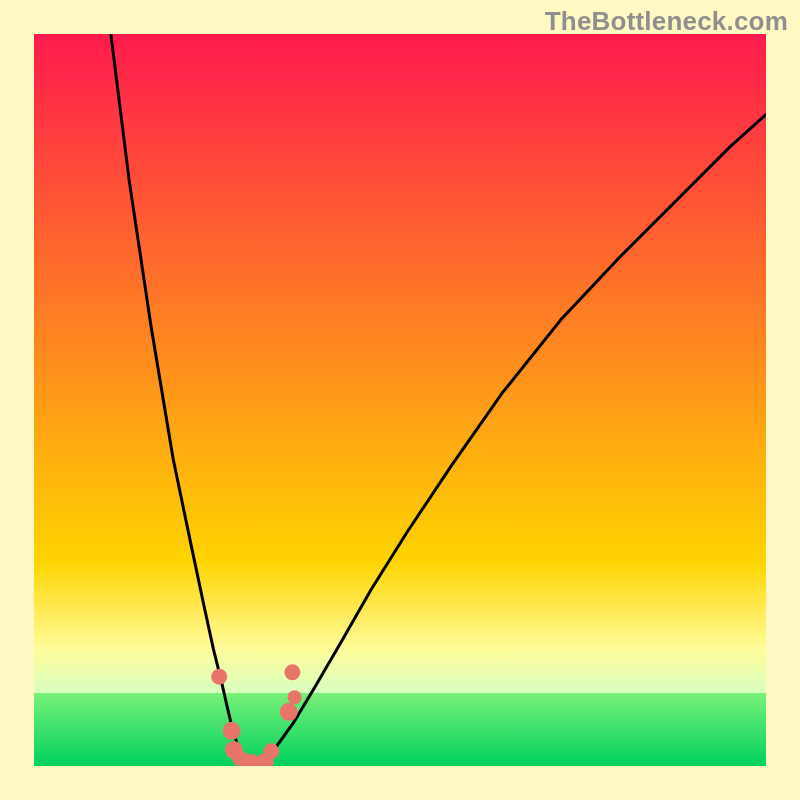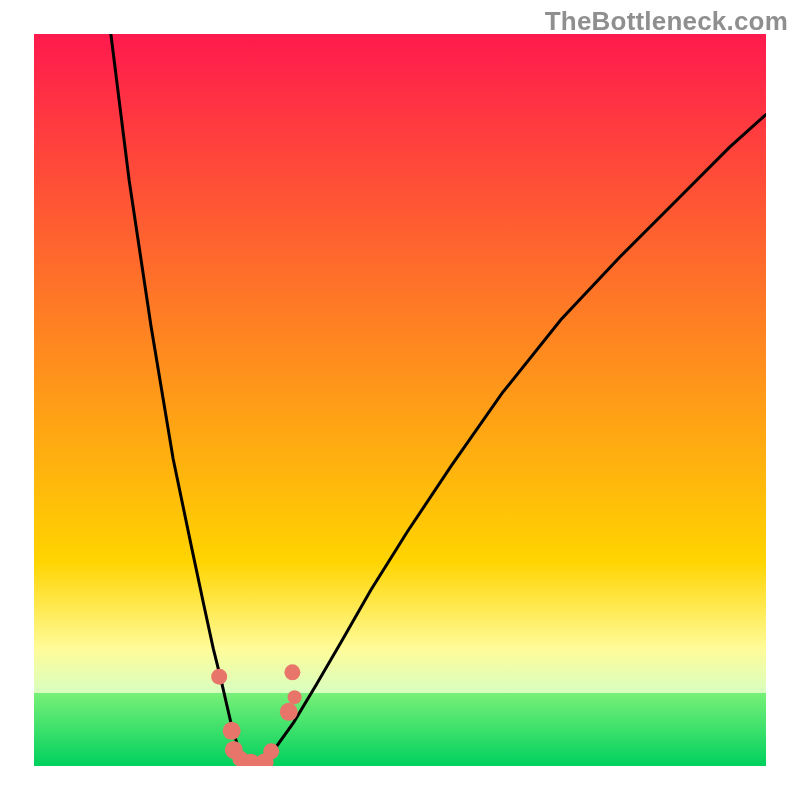--- a/index.html
+++ b/index.html
@@ -9,21 +9,21 @@
     height: 800px;
     background: #000;
     overflow: hidden;
   }
   .frame {
     position: absolute;
     left: 0;
     top: 0;
     width: 800px;
     height: 800px;
-    background: #ffffff;
+    background: #fef9c3;
   }
   .plot {
     position: absolute;
     left: 34px;
     top: 34px;
     width: 732px;
     height: 732px;
   }
   .watermark {
     position: absolute;

